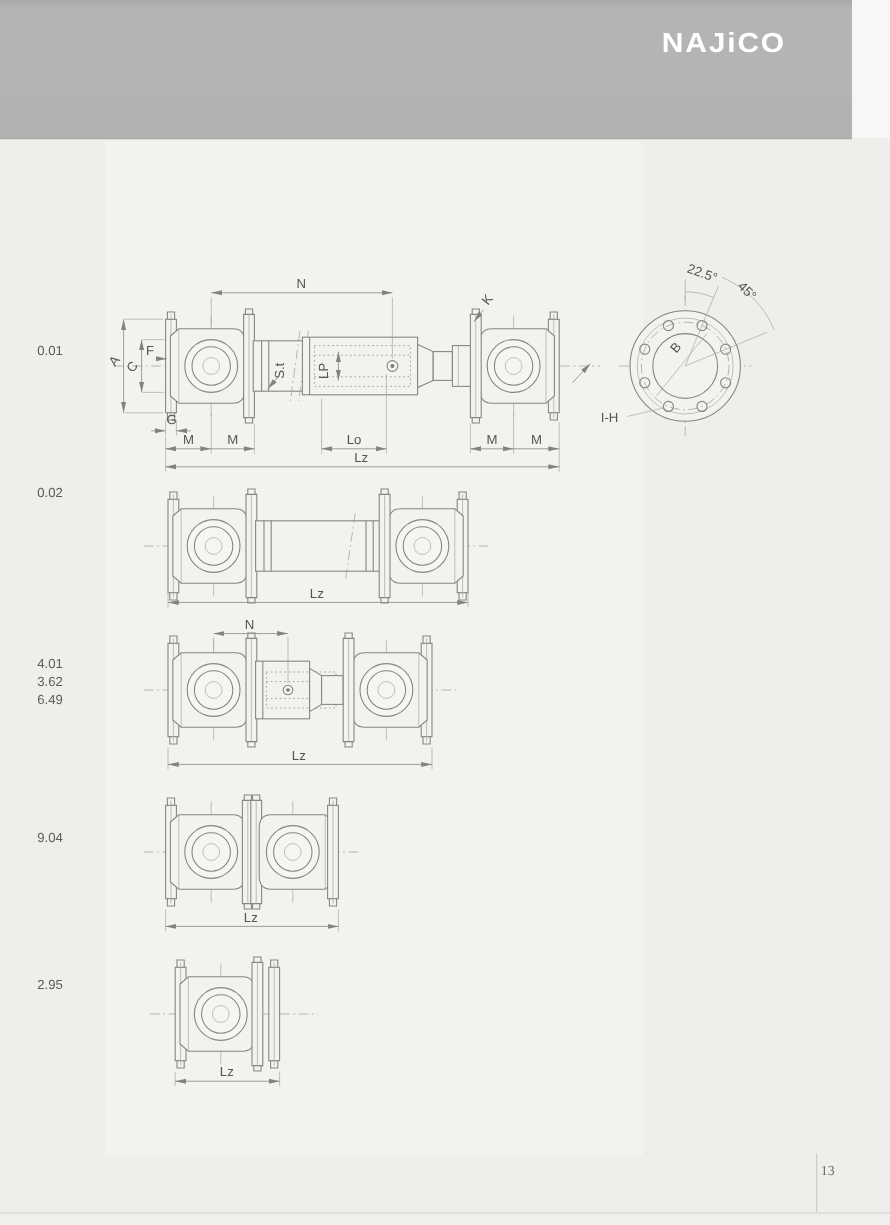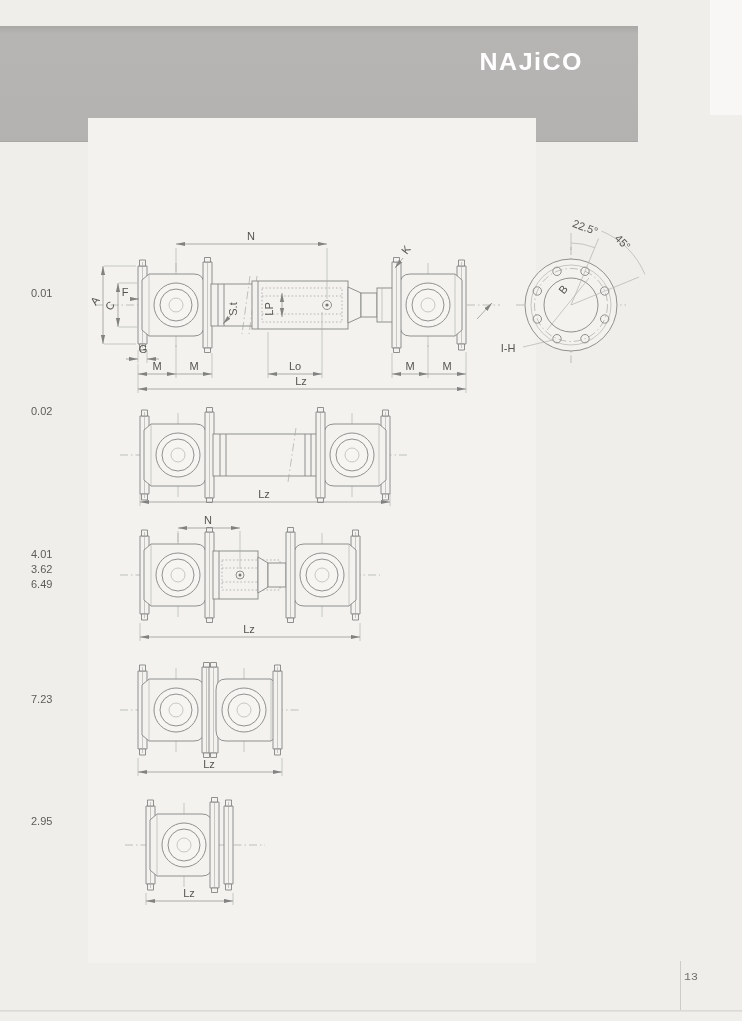--- a/index.html
+++ b/index.html
@@ -1,27 +1,27 @@
 <!DOCTYPE html>
 <html><head>
 <meta charset="utf-8">
 <style>
   html,body{margin:0;padding:0;background:#e8e7e4;}
   .page{position:relative;width:742px;height:1021px;background:#efeeeb;overflow:hidden;
         font-family:"Liberation Sans",sans-serif;}
-  .header-band{position:absolute;left:0;top:0;width:638px;height:115px;
+  .header-band{position:absolute;left:0;top:0;width:710px;height:115px;
         background:linear-gradient(180deg,#aaa9a7 0,#b6b5b3 8px,#b3b2b0 100%);
-        border-bottom:1px solid #a7a6a4;margin-top:26px;}
+        border-bottom:1px solid #a7a6a4;}
   .right-strip{position:absolute;left:710px;top:0;width:32px;height:115px;background:#f8f7f5;}
   .logo{position:absolute;right:55px;top:22px;color:#fff;font-size:25px;font-weight:bold;
         letter-spacing:1.5px;transform:scaleY(.92);}
   .center-band{position:absolute;left:88px;top:118px;width:448px;height:845px;background:#f3f2ef;}
   .title{position:absolute;left:28px;top:184px;font-size:14px;color:#4c4c49;line-height:19px;}
   .model-label{position:absolute;left:31px;font-size:11px;color:#5c5c59;}
-  .pagenum{position:absolute;left:684px;top:970px;font-family:Liberation Mono, monospace;
+  .pagenum{position:absolute;left:684px;top:970px;font-family:Liberation Serif, serif;
         font-size:11.5px;color:#6d6d69;}
   .pagenum-rule{position:absolute;left:680px;top:961px;width:1px;height:50px;background:#ccccc8;}
   .foot-rule{position:absolute;left:0;top:1010px;width:742px;height:1px;background:#dbdad6;}
   .foot-band{position:absolute;left:0;top:1011px;width:742px;height:10px;background:#f0efec;
         border-top:1px solid #e3e2de;}
   svg.drawings{position:absolute;left:0;top:0;}
   .ln{stroke:#858583;stroke-width:.9;fill:none}
   .pf{fill:#f3f2ef;stroke:#858583;stroke-width:.9}
   .pf2{fill:#f6f5f2;stroke:#858583;stroke-width:.9}
   .tn{stroke:#a8a8a4;stroke-width:.6;fill:none}
@@ -40,21 +40,21 @@
   </div>
   <div class="right-strip"></div>
   <div class="center-band"></div>
 
 
   <div class="model-label" style="top:287px">0.01</div>
   <div class="model-label" style="top:405px">0.02</div>
   <div class="model-label" style="top:548px">4.01</div>
   <div class="model-label" style="top:563px">3.62</div>
   <div class="model-label" style="top:578px">6.49</div>
-  <div class="model-label" style="top:693px">7.23</div>
+  <div class="model-label" style="top:693px">9.04</div>
   <div class="model-label" style="top:815px">2.95</div>
 
   <svg class="drawings" width="742" height="1021" viewBox="0 0 742 1021">
     <defs>
       <marker id="ar" markerWidth="10" markerHeight="6" refX="9" refY="2.5" orient="auto-start-reverse" markerUnits="userSpaceOnUse">
         <path d="M0,.4 L9,2.5 L0,4.6 Z" fill="#828280"></path>
       </marker>
       <g id="flg">
         <path class="pf" d="M0,-39 h9 v78 h-9 z"></path>
         <path class="pf" d="M1.5,-45 h6 v6 h-6 z"></path>

